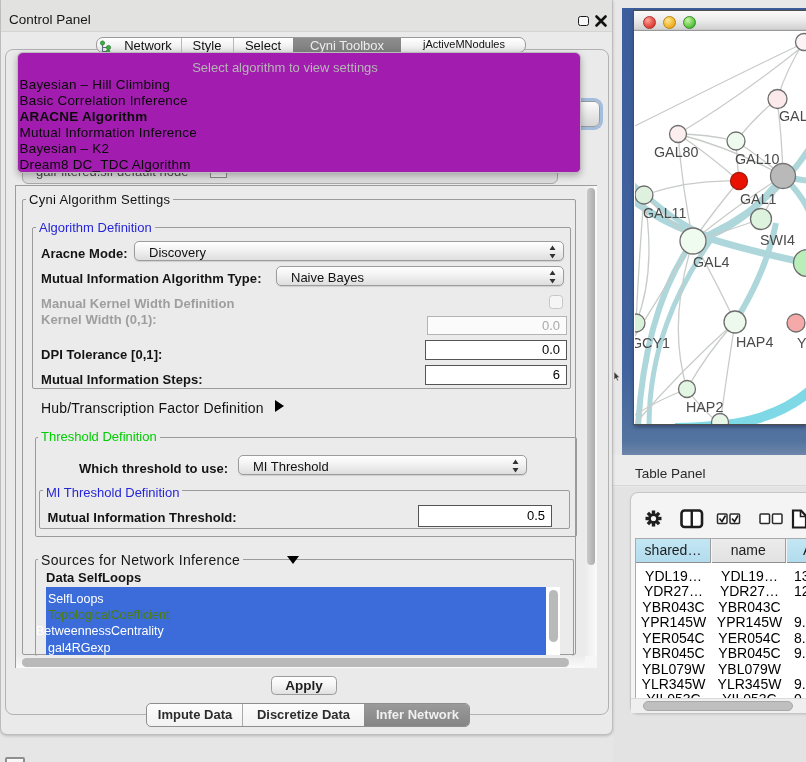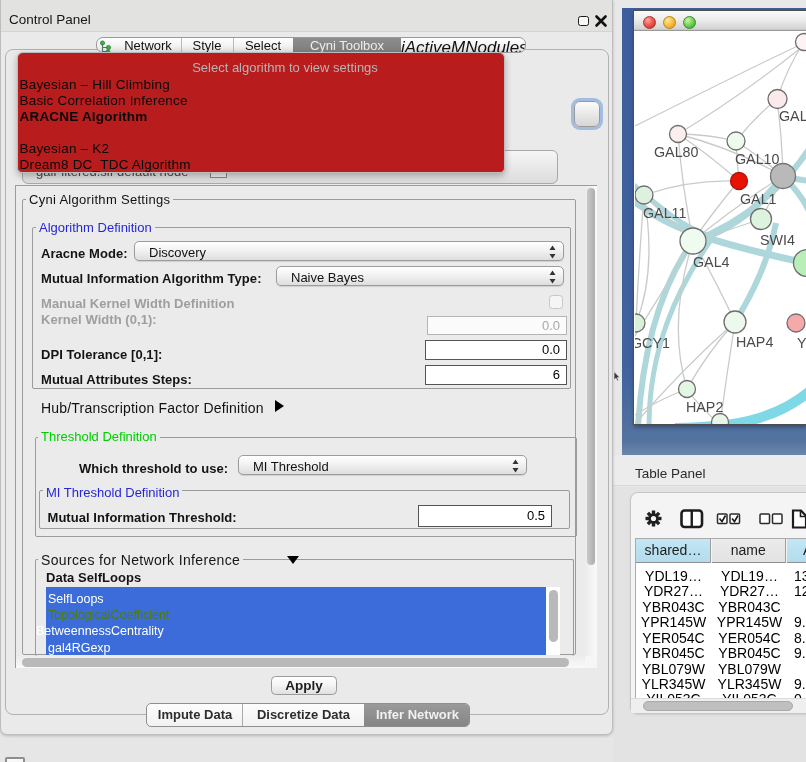--- a/index.html
+++ b/index.html
@@ -210,21 +210,21 @@
 
 <div class="abs" style="left:96px; top:37px; width:430px; height:15.5px; border:1px solid #9a9a9a; border-radius:7px;
   background:linear-gradient(180deg,#ffffff 0%,#f4f4f4 50%,#e2e2e2 100%); overflow:hidden;">
   <div class="abs" style="left:84px; top:0; width:1px; height:16px; background:#b9b9b9;"></div>
   <div class="abs" style="left:136px; top:0; width:1px; height:16px; background:#b9b9b9;"></div>
   <div class="abs" style="left:196px; top:0; width:108px; height:16px; background:linear-gradient(180deg,#8d8d8d 0%,#7c7c7c 100%);"></div>
   <div class="abs" style="left:196px; top:0px; width:108px; text-align:center; font-size:13px; color:#ededed;">Cyni Toolbox</div>
   <div class="abs" style="left:0px; top:0px; width:84px; text-align:center; font-size:13px; color:#111; padding-left:18px;">Network</div>
   <div class="abs" style="left:84px; top:0px; width:52px; text-align:center; font-size:13px; color:#111;">Style</div>
   <div class="abs" style="left:136px; top:0px; width:60px; text-align:center; font-size:13px; color:#111;">Select</div>
-  <div class="abs" style="left:304px; top:0px; width:126px; text-align:right; font-size:17px; color:#111;font-style:italic;">jActiveMNodules</div>
+  <div class="abs" style="left:304px; top:0px; width:126px; text-align:center; font-size:11px; color:#111;">jActiveMNodules</div>
   <svg class="abs" style="left:3px; top:2px;" width="13" height="14" viewBox="0 0 13 14">
     <path d="M2.5 4 L2.5 11.5 L7 11.5 M2.5 7.5 L7.5 7.5" stroke="#5a6b7a" stroke-width="1.1" fill="none"></path>
     <circle cx="2.5" cy="3" r="2.1" fill="#3fae49" stroke="#1d7a28" stroke-width="0.7"></circle>
     <circle cx="8.5" cy="7.5" r="2.1" fill="#3fae49" stroke="#1d7a28" stroke-width="0.7"></circle>
     <circle cx="8" cy="11.5" r="1.8" fill="#3fae49" stroke="#1d7a28" stroke-width="0.7"></circle>
   </svg>
 </div>
 
 <div class="abs" style="left:15px; top:185px; width:582px; height:483px; border:1px solid #9c9c9c; background:#ebebeb;"></div>
 
@@ -252,21 +252,21 @@
 
 <div class="lbl dis" style="left:41px; top:296px;">Manual Kernel Width Definition</div>
 <div class="abs" style="left:549px; top:294.5px; width:14px; height:14px; border:1.4px solid #c6c6c6; border-radius:3.5px; background:#f5f5f5;"></div>
 
 <div class="lbl dis" style="left:41px; top:312px;">Kernel Width (0,1):</div>
 <div class="fld" style="left:427px; top:316px; width:140px; height:19px; border:1px solid #b4b4b4; background:#fbfbfb; color:#a9a9a9;">0.0</div>
 
 <div class="lbl" style="left:41px; top:347px;">DPI Tolerance [0,1]:</div>
 <div class="fld" style="left:425px; top:340px; width:142px; height:20px;">0.0</div>
 
-<div class="lbl" style="left:41px; top:372px;">Mutual Attributes Steps:</div>
+<div class="lbl" style="left:41px; top:372px;">Mutual Information Steps:</div>
 <div class="fld" style="left:425px; top:365px; width:142px; height:20px;">6</div>
 
 <div class="gt" style="left:41px; top:400px; font-size:14px; letter-spacing:0.2px; color:#111;">Hub/Transcription Factor Definition</div>
 <div class="abs" style="left:275px; top:400px; width:0; height:0; border-left:9px solid #000; border-top:6.5px solid transparent; border-bottom:6.5px solid transparent;"></div>
 
 <div class="grp" style="left:35px; top:437px; width:542px; height:100px;"></div>
 <div class="gtitle" style="left:38px; top:429px; color:#00ce00;">Threshold Definition</div>
 
 <div class="lbl" style="left:79px; top:461px;">Which threshold to use:</div>
 <div class="combo" style="left:238px; top:455px; width:289px; height:20px;">
@@ -319,25 +319,26 @@
   background:linear-gradient(180deg,#f6f6f6,#dcdcdc); z-index:4;"></div>
 <div class="abs" style="left:22px; top:150px; width:536px; height:34px; overflow:hidden; z-index:5;">
   <div class="gt" style="left:14px; top:14px; font-size:13px; color:#4a4a4a;">galFiltered.sif default node</div>
   <div class="abs" style="left:188px; top:12px; width:17px; height:16px; border:1px solid #8a8a8a; background:#f0f0f0;"></div>
 </div>
 
 <div class="abs" style="left:574px; top:101px; width:26px; height:26px; border-radius:6px; z-index:6;
   background:linear-gradient(180deg,#fbfbfb,#d6d6d6); border:1px solid #9a9a9a;
   box-shadow:0 0 0 3px rgba(125,165,215,0.65);"></div>
 
-<div class="abs" style="left:17px; top:52px; width:488px; height:120.5px; background:#b91c1c; z-index:10;
+<div class="abs" style="left:17px; top:52px; width:564px; height:120.5px; background:#a21caf; z-index:10;
   border:1px solid #bcbcbc; border-radius:6px 6px 5px 5px; box-shadow:0 3px 7px rgba(0,0,0,0.28);">
   <div class="abs" style="left:0; top:6.5px; width:534px; text-align:center; font-size:13px; color:#b5b5b5;">Select algorithm to view settings</div>
   <div class="gt" style="left:1.5px; top:23.5px; color:#0a0a0a; font-size:13.5px; letter-spacing:0.2px;">Bayesian – Hill Climbing</div>
   <div class="gt" style="left:1.5px; top:39.5px; color:#0a0a0a; font-size:13.5px; letter-spacing:0.2px;">Basic Correlation Inference</div>
   <div class="gt" style="left:1.5px; top:55.5px; color:#0a0a0a; font-weight:bold; font-size:13.5px; letter-spacing:0.2px;">ARACNE Algorithm</div>
+  <div class="gt" style="left:1.5px; top:71.5px; color:#0a0a0a; font-size:13.5px; letter-spacing:0.2px;">Mutual Information Inference</div>
   <div class="gt" style="left:1.5px; top:87.5px; color:#0a0a0a; font-size:13.5px; letter-spacing:0.2px;">Bayesian – K2</div>
   <div class="gt" style="left:1.5px; top:103.5px; color:#0a0a0a; font-size:13.5px; letter-spacing:0.2px;">Dream8 DC_TDC Algorithm</div>
 </div>
 
 <svg class="abs" style="left:612px; top:371px; z-index:20;" width="9" height="12" viewBox="0 0 9 12">
   <path d="M2 0.5 L2 9 L4 7.2 L5.2 9.9 L6.6 9.3 L5.4 6.7 L7.9 6.6 Z" fill="#3a3a3a" stroke="#f0f0f0" stroke-width="0.7"></path>
 </svg>
 
 </body></html>

